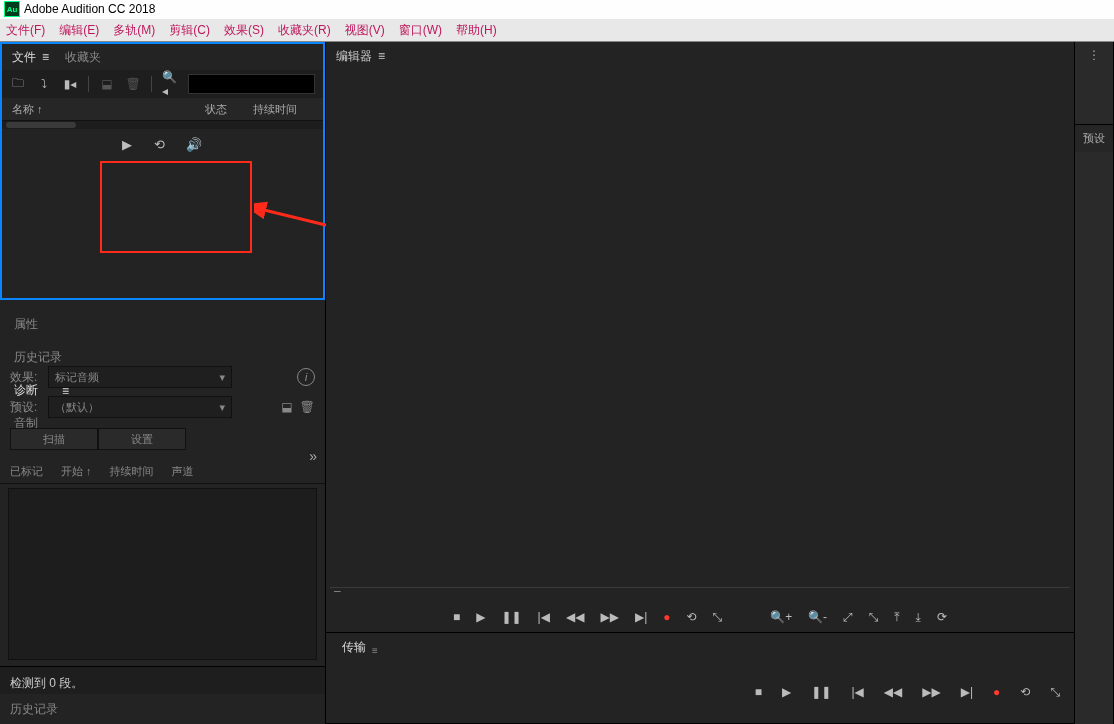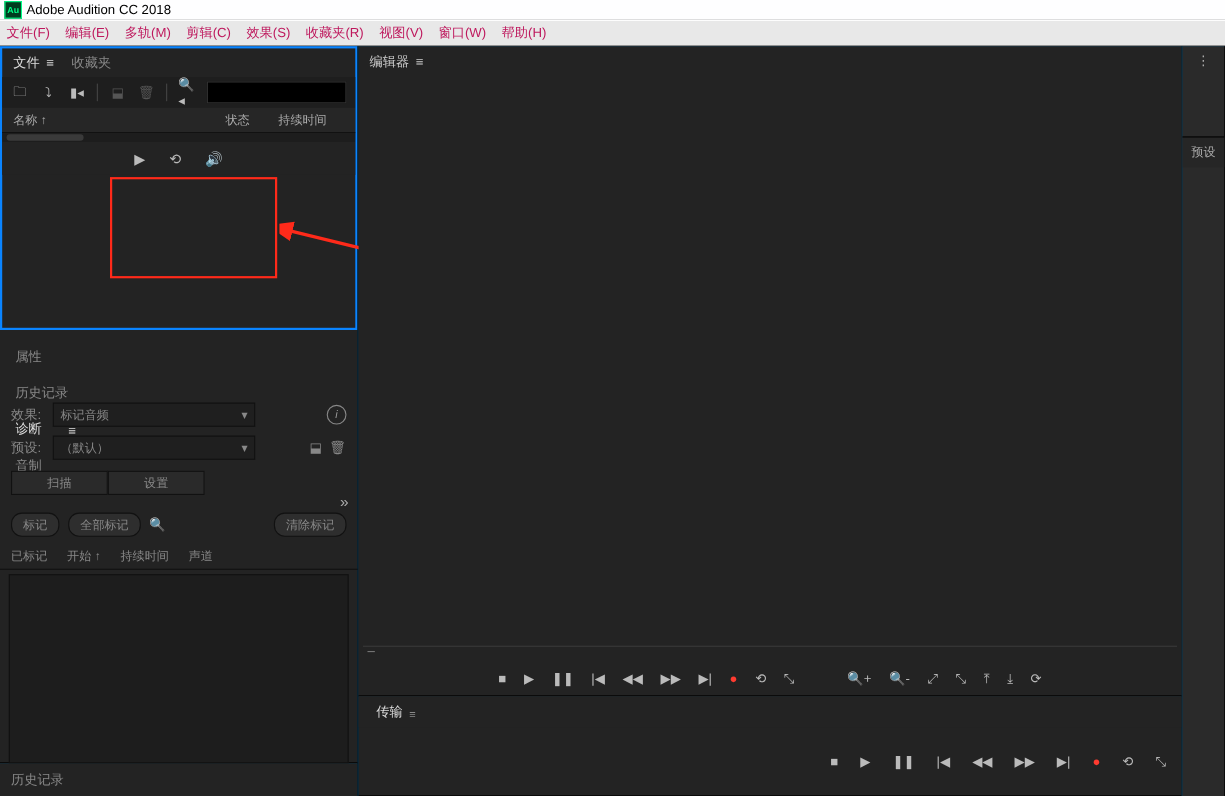--- a/index.html
+++ b/index.html
@@ -169,33 +169,28 @@
           <span>▾</span>
         </div>
         <span class="sm-icon" style="margin-left:auto">⬓</span>
         <span class="sm-icon">🗑</span>
       </div>
       <div class="diag-btns">
         <div class="btn">扫描</div>
         <div class="btn">设置</div>
       </div>
       <div style="height:1px;background:#111;margin:2px 0"></div>
-      <div class="diag-mark">
-        <div class="pill">标记</div>
-        <div class="pill">全部标记</div>
-        <span class="search-icon">🔍</span>
-        <div class="pill clear">清除标记</div>
-      </div>
       <div class="diag-cols">
         <span>已标记</span>
         <span><span>开始</span> ↑</span>
         <span>持续时间</span>
         <span>声道</span>
       </div>
       <div class="diag-list"></div>
+      <div class="diag-status">检测到 0 段。</div>
     </div>
 
     <div class="bottom-tabs">
       <span class="t">历史记录</span>
       <span class="t active">
         <span>视频</span>
         <span class="menu-glyph">≡</span>
       </span>
     </div>
   </div>

